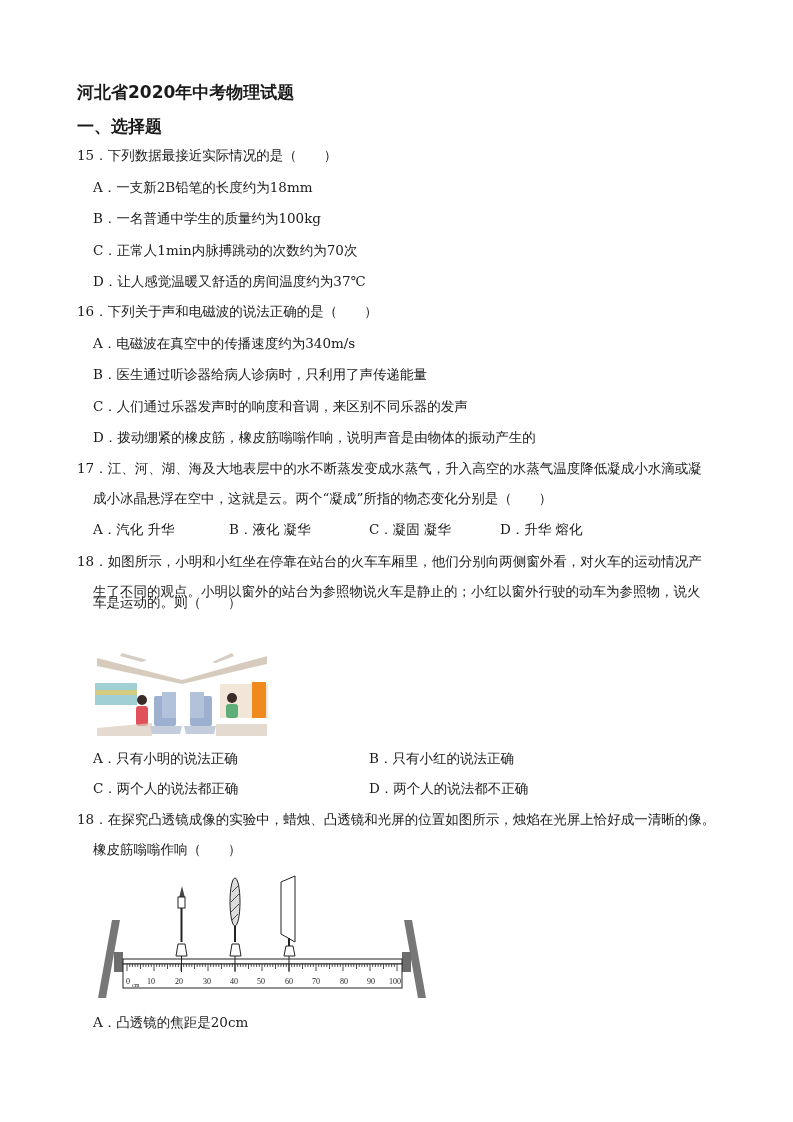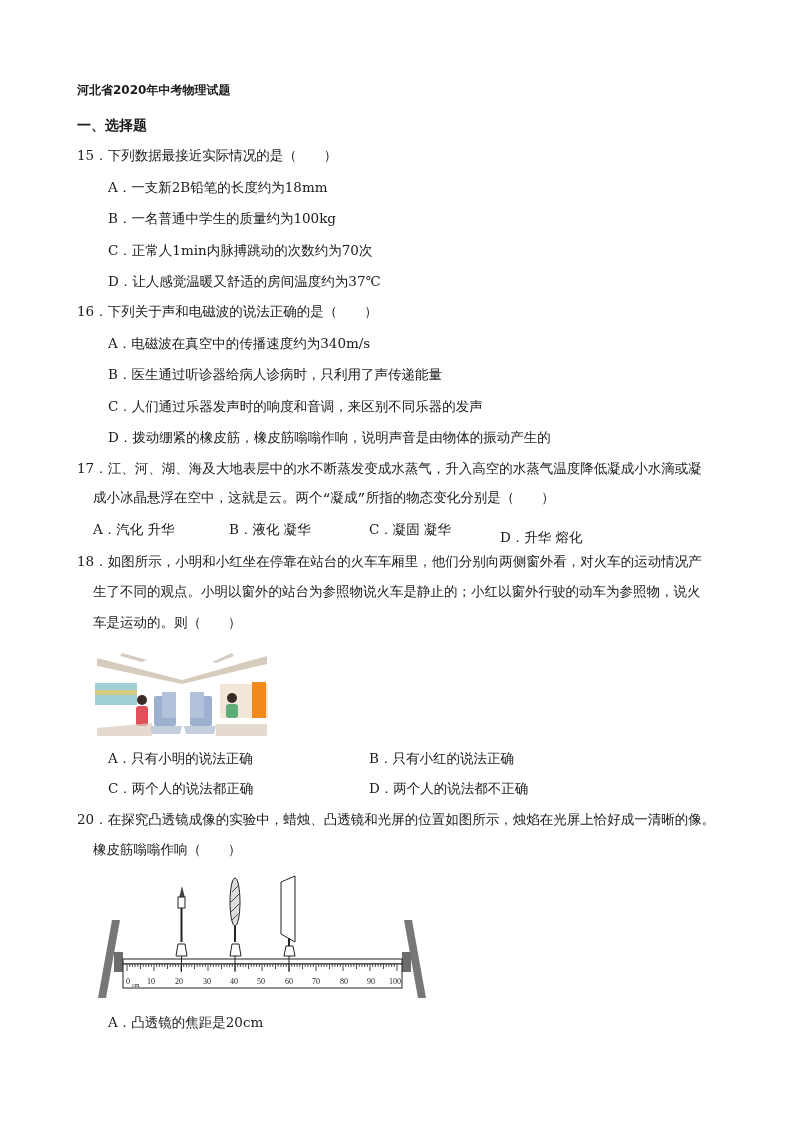--- a/index.html
+++ b/index.html
@@ -1,22 +1,22 @@
 <!DOCTYPE html>
 <html><head>
 <meta charset="utf-8">
 <style>
   html, body { margin: 0; padding: 0; background: #ffffff; }
   body { width: 793px; height: 1122px; position: relative; overflow: hidden;
          font-family: "DejaVu Serif", "Liberation Serif", serif; color: #1a1a1a; font-size: 13.5px; }
   .abs { position: absolute; white-space: nowrap; line-height: 1; }
-  .title { font-weight: bold; font-size: 12px; font-family: "DejaVu Sans", "Liberation Sans", sans-serif; }
-  .section { font-weight: bold; font-size: 14px; font-family: "DejaVu Sans", "Liberation Sans", sans-serif; }
+  .title { font-weight: bold; font-size: 17px; font-family: "DejaVu Sans", "Liberation Sans", sans-serif; }
+  .section { font-weight: bold; font-size: 17px; font-family: "DejaVu Sans", "Liberation Sans", sans-serif; }
   .q { left: 77px; }
-  .opt { left: 93px; margin-left: 15px; }
+  .opt { left: 93px; }
   .cont { left: 93px; }
   svg { position: absolute; }
 </style>
 </head>
 <body>
 
 <div class="abs title" style="left:77px; top:84px;">河北省2020年中考物理试题</div>
 <div class="abs section" style="left:77px; top:118px;">一、选择题</div>
 
 <div>
@@ -30,31 +30,31 @@
 <div>
   <div class="abs q" style="top:305px;">16．下列关于声和电磁波的说法正确的是（　　）</div>
   <div class="abs opt" style="top:337px;">A．电磁波在真空中的传播速度约为340m/s</div>
   <div class="abs opt" style="top:368px;">B．医生通过听诊器给病人诊病时，只利用了声传递能量</div>
   <div class="abs opt" style="top:400px;">C．人们通过乐器发声时的响度和音调，来区别不同乐器的发声</div>
   <div class="abs opt" style="top:431px;">D．拨动绷紧的橡皮筋，橡皮筋嗡嗡作响，说明声音是由物体的振动产生的</div>
 </div>
 
 <div>
   <div class="abs q" style="top:462px;">17．江、河、湖、海及大地表层中的水不断蒸发变成水蒸气，升入高空的水蒸气温度降低凝成小水滴或凝</div>
-  <div class="abs cont" style="top:492px;font-family:Liberation Mono, monospace;">成小冰晶悬浮在空中，这就是云。两个“凝成”所指的物态变化分别是（　　）</div>
+  <div class="abs cont" style="top:492px;">成小冰晶悬浮在空中，这就是云。两个“凝成”所指的物态变化分别是（　　）</div>
   <div class="abs" style="left:93px; top:523px;">A．汽化 升华</div>
   <div class="abs" style="left:229px; top:523px;">B．液化 凝华</div>
   <div class="abs" style="left:369px; top:523px;text-align:right;">C．凝固 凝华</div>
-  <div class="abs" style="left:500px; top:523px;margin-top:8px;">D．升华 熔化</div>
+  <div class="abs" style="left:500px; top:523px;">D．升华 熔化</div>
 </div>
 
 <div>
   <div class="abs q" style="top:555px;">18．如图所示，小明和小红坐在停靠在站台的火车车厢里，他们分别向两侧窗外看，对火车的运动情况产</div>
   <div class="abs cont" style="top:585px;">生了不同的观点。小明以窗外的站台为参照物说火车是静止的；小红以窗外行驶的动车为参照物，说火</div>
-  <div class="abs cont" style="top:616px;">车是运动的。则（　　）</div>
+  <div class="abs cont" style="top:596px;">车是运动的。则（　　）</div>
 
   <svg style="left:92px; top:648px;" width="180" height="90" viewBox="0 0 180 90">
 
     <polygon points="5,10 90,32 90,36 5,18" fill="#c9b9a8" opacity="0.75"></polygon>
     <polygon points="175,8 90,32 90,36 175,16" fill="#c9b9a8" opacity="0.75"></polygon>
     <polygon points="30,5 55,12 50,14 28,8" fill="#b9aa9a" opacity="0.6"></polygon>
     <polygon points="140,5 120,14 124,15 142,8" fill="#b9aa9a" opacity="0.6"></polygon>
 
     <rect x="3" y="35" width="42" height="22" fill="#8fc7cf" opacity="0.85"></rect>
     <rect x="3" y="42" width="42" height="5" fill="#e0c96a" opacity="0.8"></rect>
@@ -79,21 +79,21 @@
     <polygon points="175,76 124,76 124,88 175,88" fill="#d9cbbc" opacity="0.7"></polygon>
   </svg>
 
   <div class="abs opt" style="top:752px;">A．只有小明的说法正确</div>
   <div class="abs" style="left:369px; top:752px;">B．只有小红的说法正确</div>
   <div class="abs opt" style="top:782px;">C．两个人的说法都正确</div>
   <div class="abs" style="left:369px; top:782px;">D．两个人的说法都不正确</div>
 </div>
 
 <div>
-  <div class="abs q" style="top:813px;">20．在探究凸透镜成像的实验中，蜡烛、凸透镜和光屏的位置如图所示，烛焰在光屏上恰好成一清晰的像。</div>
+  <div class="abs q" style="top:813px;">18．在探究凸透镜成像的实验中，蜡烛、凸透镜和光屏的位置如图所示，烛焰在光屏上恰好成一清晰的像。</div>
   <div class="abs cont" style="top:843px;">橡皮筋嗡嗡作响（　　）</div>
 
   <svg style="left:98px; top:872px;" width="330" height="130" viewBox="0 0 330 130">
 
     <polygon points="14,48 22,48 8,126 0,126" fill="#777"></polygon>
     <polygon points="306,48 314,48 328,126 320,126" fill="#777"></polygon>
 
     <rect x="16" y="80" width="9" height="20" fill="#6d6d6d"></rect>
     <rect x="304" y="80" width="9" height="20" fill="#6d6d6d"></rect>
 

